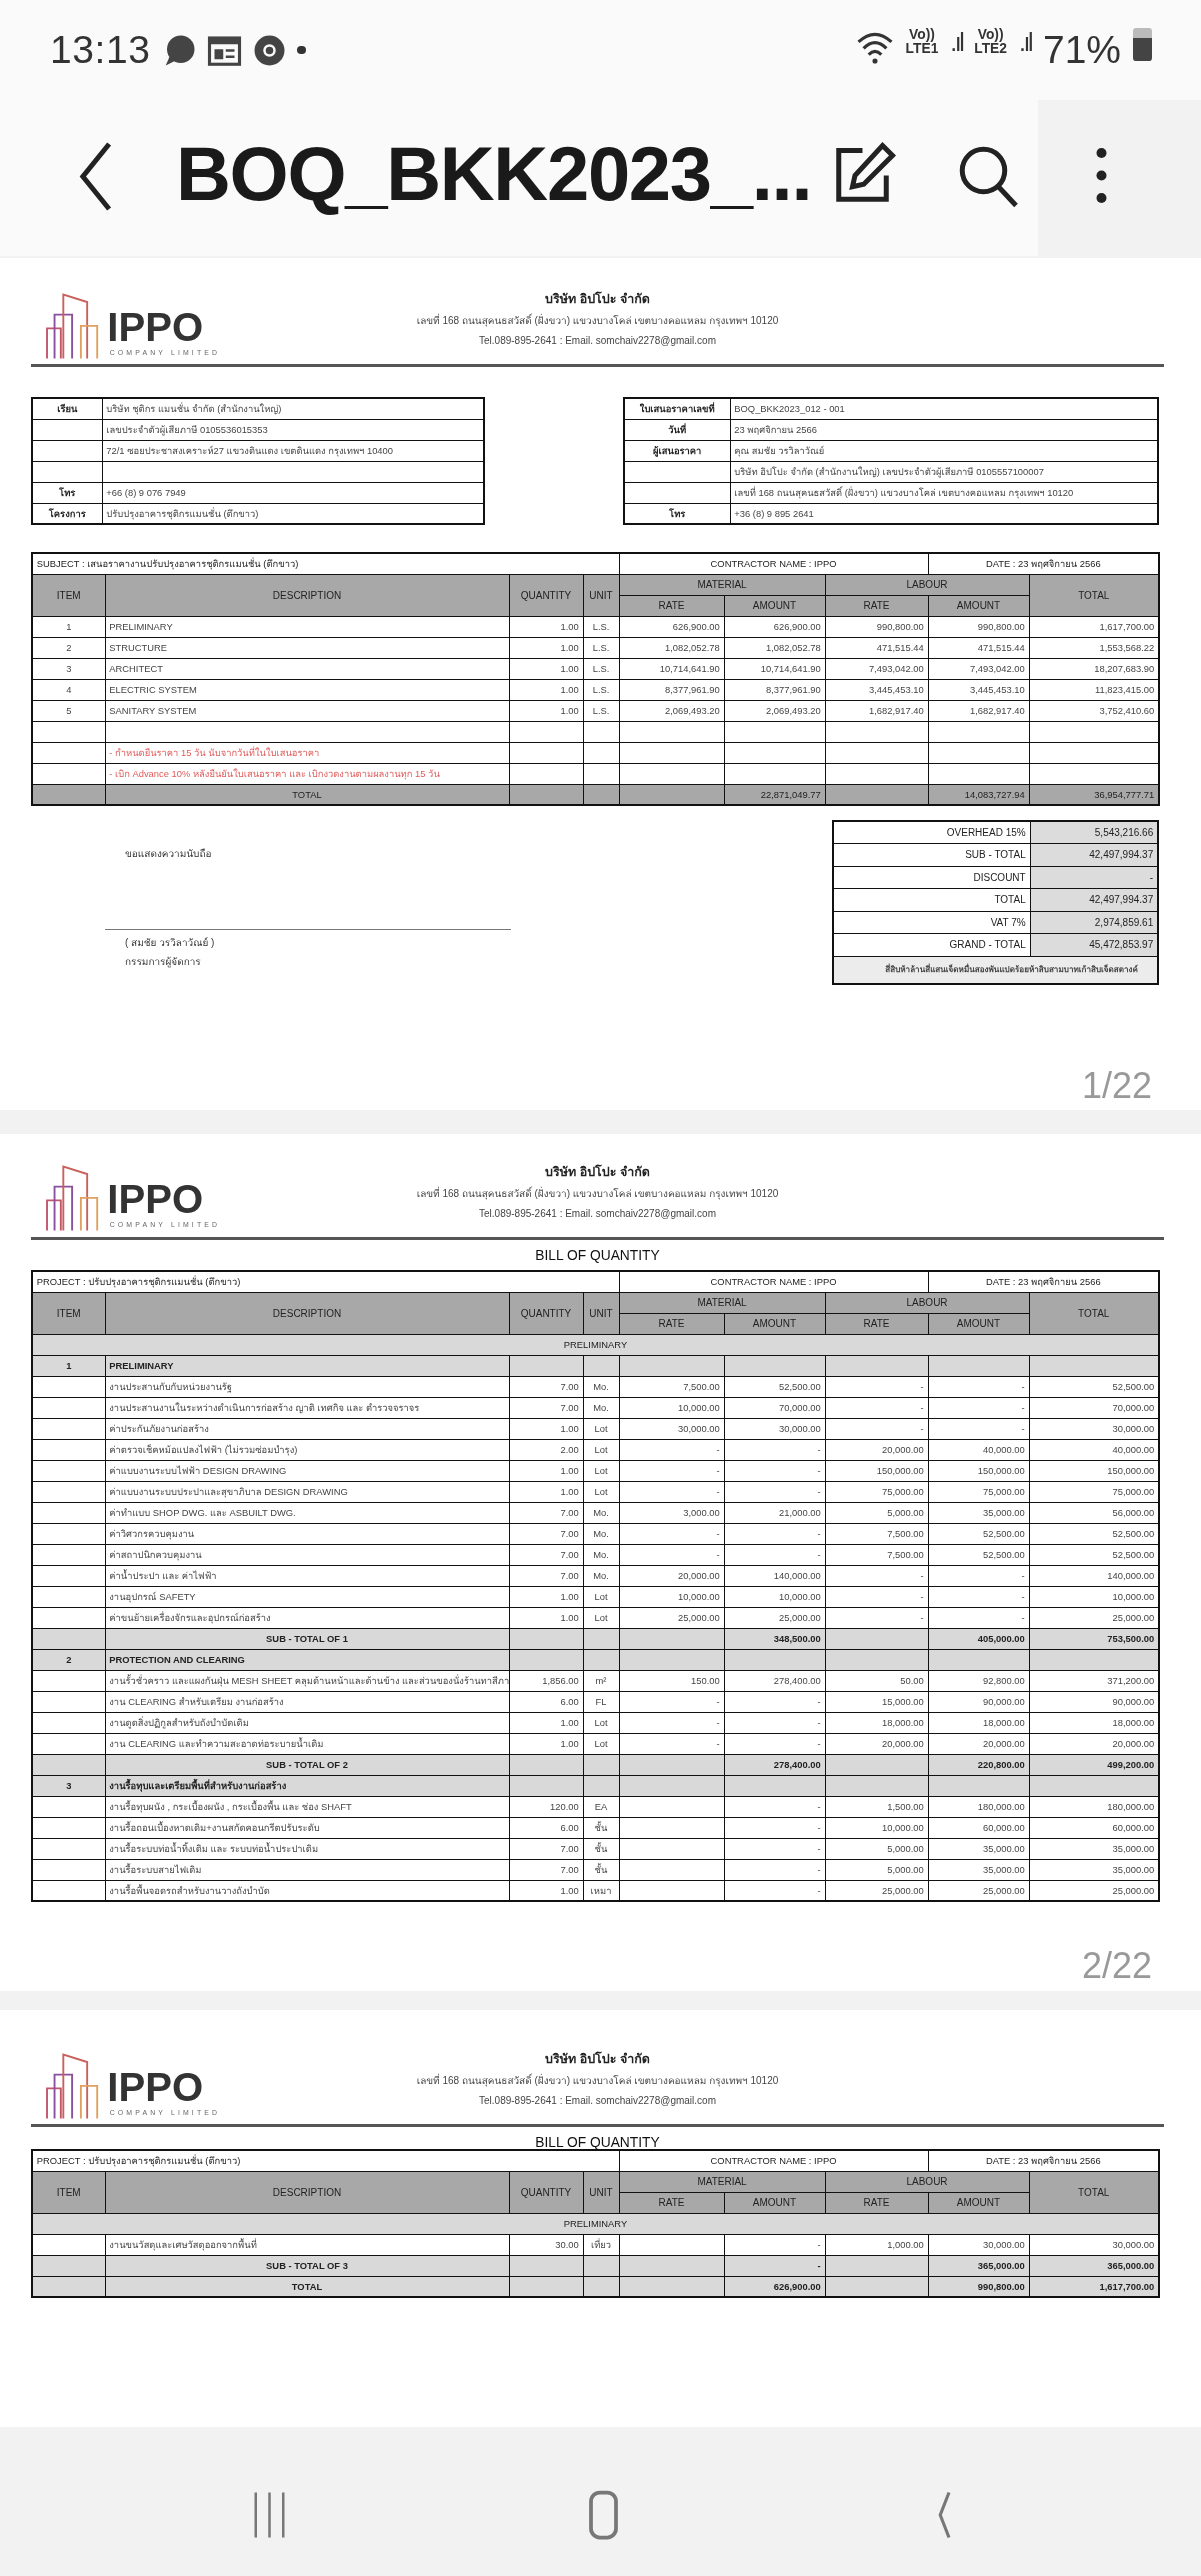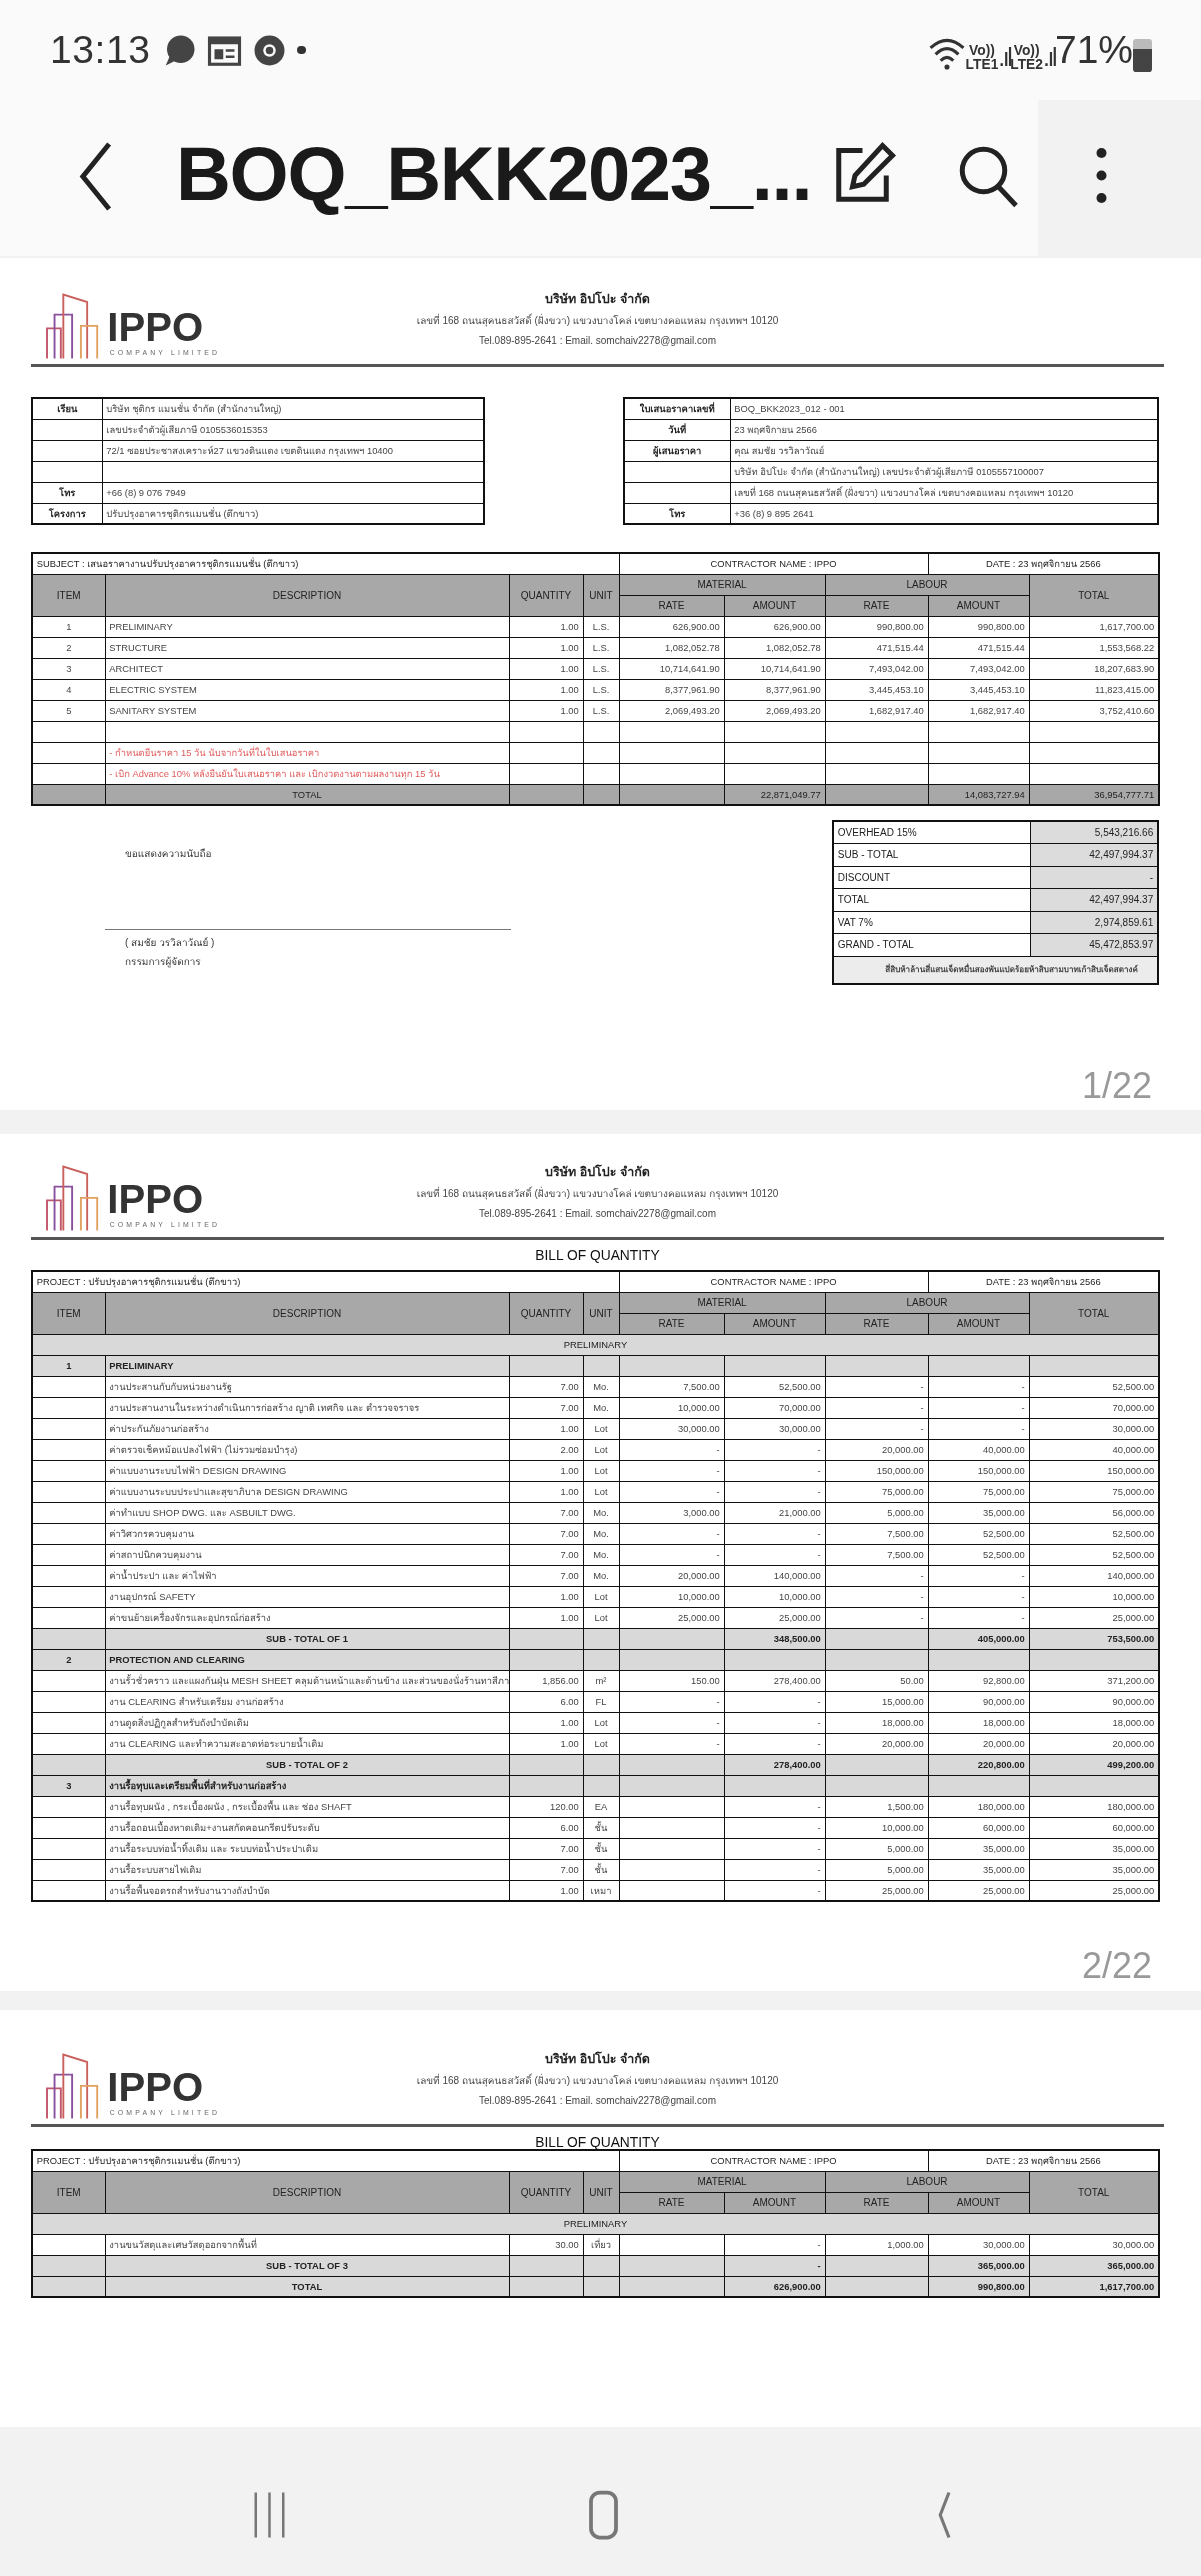--- a/index.html
+++ b/index.html
@@ -3,21 +3,21 @@
 <meta charset="utf-8">
 <style>
   * { box-sizing: border-box; margin: 0; padding: 0; }
   html, body { width: 1202px; height: 2576px; background: #f2f2f2; overflow: hidden; }
   body { font-family: "Liberation Sans", "DejaVu Sans", sans-serif; color: #222; position: relative; }
 
   
   .statusbar { position: absolute; left: 0; top: 0; width: 1202px; height: 100px; background: #fafafa; display: flex; align-items: center; padding: 0 50px; }
   .sb-time { font-size: 39px; color: #333; letter-spacing: 0.6px; }
   .sb-icons-left { display: flex; align-items: center; gap: 10px; margin-left: 11.3px; }
-  .sb-right { margin-left: auto; display: flex; align-items: flex-end; gap: 0; color: #333; }
+  .sb-right { margin-left: auto; display: flex; align-items: flex-start; gap: 12px; color: #333; }
   .sb-net { font-size: 13.8px; line-height: 13.8px; text-align: center; font-weight: bold; }
   .sb-bars { font-size: 25px; letter-spacing: -2.5px; }
   .sb-batt-txt { font-size: 39px; }
   .batt { width: 19px; height: 33px; border-radius: 3.1px; background: linear-gradient(#bbb 0 30%, #444 30% 100%); }
   .dot { width: 8.8px; height: 8.8px; border-radius: 50%; background: #333; }
 
   
   .appbar { position: absolute; left: 0; top: 100px; width: 1038px; height: 156px; background: #fafafa; display: flex; align-items: center; }
   .back-btn { position: absolute; left: 74px; top: 39px; width: 44px; height: 75px; }
   .doc-title { position: absolute; left: 176px; top: 30px; font-size: 76px; font-weight: bold; color: #1a1a1a; letter-spacing: -1.3px; white-space: nowrap; }
@@ -44,21 +44,21 @@
   .sec td { background: #d9d9d9; }
   .tot td { background: #a8a8a8; color: #222; }
   .red { color: #e05a5a; }
   .thick { border: 2.5px solid #111; }
 
   .info td { height: 21px; font-size: 9.4px; }
   .info .lbl { text-align: center; font-weight: bold; color: #222; margin-left: 36px; }
 
   .summary td { height: 22.5px; font-size: 10px; }
   .summary .val { background: #dcdcdc; text-align: right; color: #222; }
-  .summary .lbl { text-align: left; color: #222; }
+  .summary .lbl { text-align: right; color: #222; }
   .words { background: #ececec; text-align: center; font-weight: bold; font-size: 8.1px !important; }
 
   .sign { position: absolute; text-align: left; font-size: 10px; font-weight: normal; color: #333; }
 
   
   .navbar { position: absolute; left: 0; top: 2427px; width: 1202px; height: 149px; background: #f2f2f2; }
   .nav-btn { position: absolute; top: 63px; width: 75px; height: 50px; }
 </style>
 </head>
 <body>

